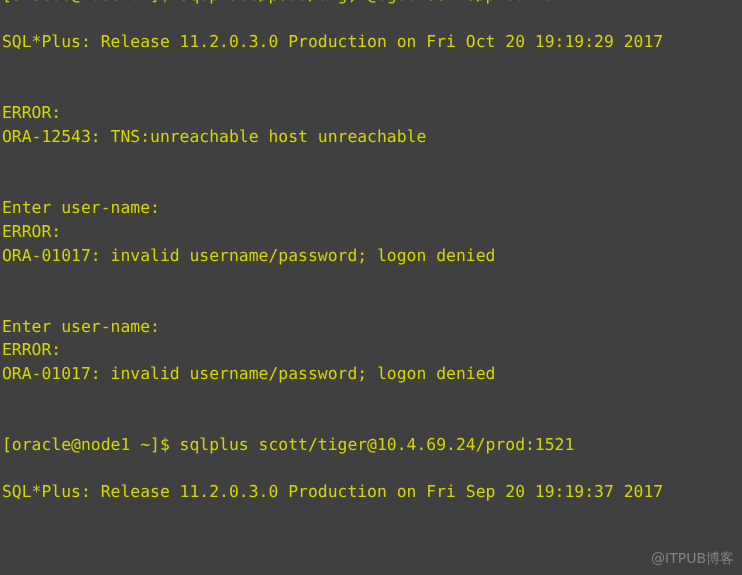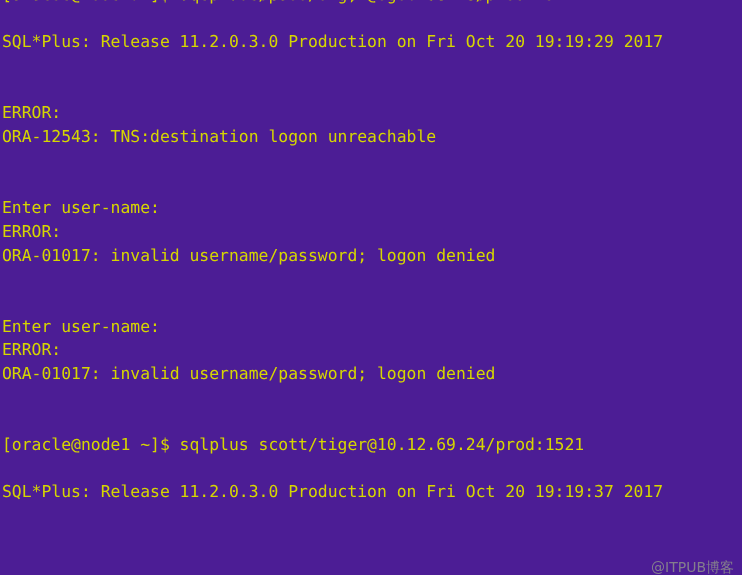--- a/index.html
+++ b/index.html
@@ -10,21 +10,21 @@
   body {
     width: 742px;
     height: 575px;
     overflow: hidden;
     font-family: "DejaVu Sans Mono", "Liberation Mono", monospace;
   }
   #terminal {
     position: relative;
     width: 742px;
     height: 575px;
-    background: #4c1d95;
+    background: #404040;
     overflow: hidden;
   }
   #screen {
     position: absolute;
     left: 0;
     top: -17px;
     width: 742px;
     padding-left: 2px;
     box-sizing: border-box;
   }
@@ -52,21 +52,21 @@
   }
   #top-sliver .line {
     position: relative;
     top: -17px;
     padding-left: 2px;
     box-sizing: border-box;
   }
   #watermark {
     position: absolute;
     right: 8px;
-    bottom: 0;
+    bottom: 9px;
     color: #8c8c8c;
     font-size: 14px;
     line-height: 16px;
     font-family: "DejaVu Sans", "Liberation Sans", sans-serif;
     white-space: pre;
     opacity: 0.88;
     text-align: right;
   }
 </style>
 </head>
@@ -78,34 +78,34 @@
     <div class="line">ra-01017: invalid username/password; logon denied</div>
   </div>
 
   <div id="screen">
       <div class="line">[oracle@node1 ~]$ sqlplus scott/tiger@10.6.69.23/prod:1521</div>
       <div class="line blank"></div>
       <div class="line">SQL*Plus: Release 11.2.0.3.0 Production on Fri Oct 20 19:19:29 2017</div>
       <div class="line blank"></div>
       <div class="line blank"></div>
       <div class="line">ERROR:</div>
-      <div class="line">ORA-12543: TNS:destination logon unreachable</div>
+      <div class="line">ORA-12543: TNS:unreachable host unreachable</div>
       <div class="line blank"></div>
       <div class="line blank"></div>
       <div class="line">Enter user-name:</div>
       <div class="line">ERROR:</div>
       <div class="line">ORA-01017: invalid username/password; logon denied</div>
       <div class="line blank"></div>
       <div class="line blank"></div>
       <div class="line">Enter user-name:</div>
       <div class="line">ERROR:</div>
       <div class="line">ORA-01017: invalid username/password; logon denied</div>
       <div class="line blank"></div>
       <div class="line blank"></div>
-      <div class="line">[oracle@node1 ~]$ sqlplus scott/tiger@10.12.69.24/prod:1521</div>
+      <div class="line">[oracle@node1 ~]$ sqlplus scott/tiger@10.4.69.24/prod:1521</div>
       <div class="line blank"></div>
-      <div class="line">SQL*Plus: Release 11.2.0.3.0 Production on Fri Oct 20 19:19:37 2017</div>
+      <div class="line">SQL*Plus: Release 11.2.0.3.0 Production on Fri Sep 20 19:19:37 2017</div>
       <div class="line blank"></div>
     </div>
 
   <div id="watermark">@ITPUB博客</div>
 
 </div>
 
 </body></html>

